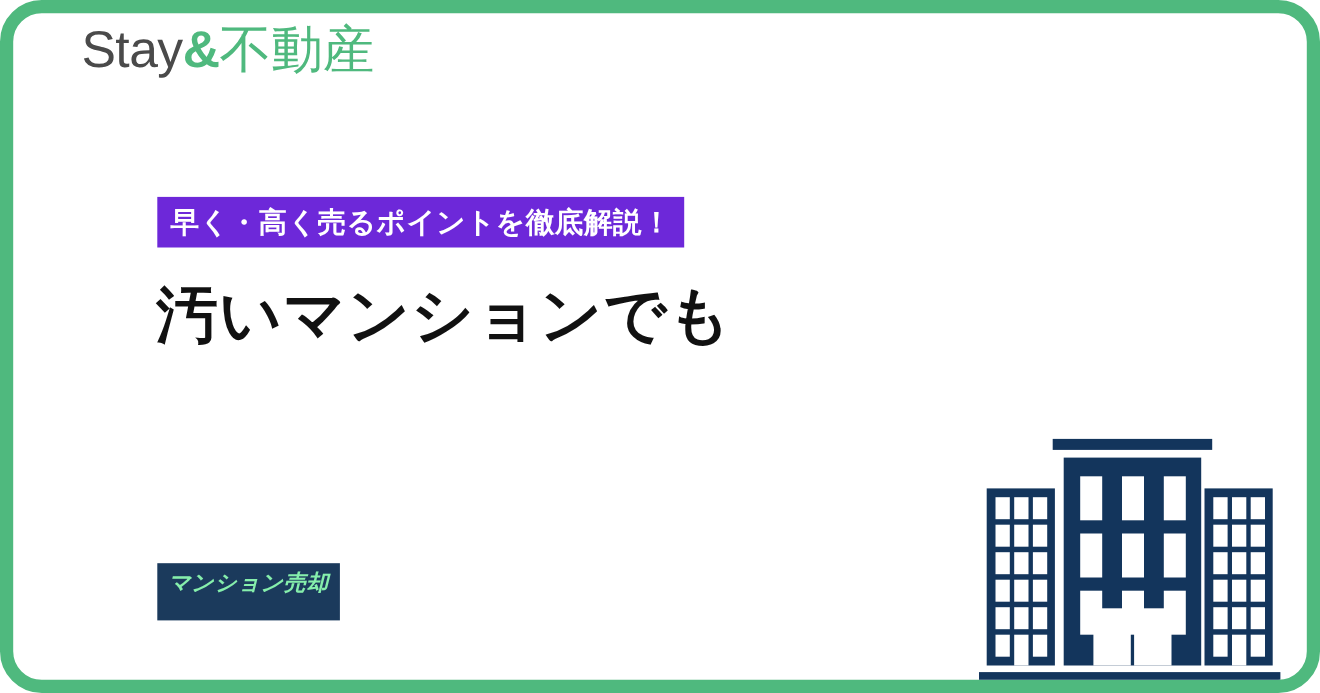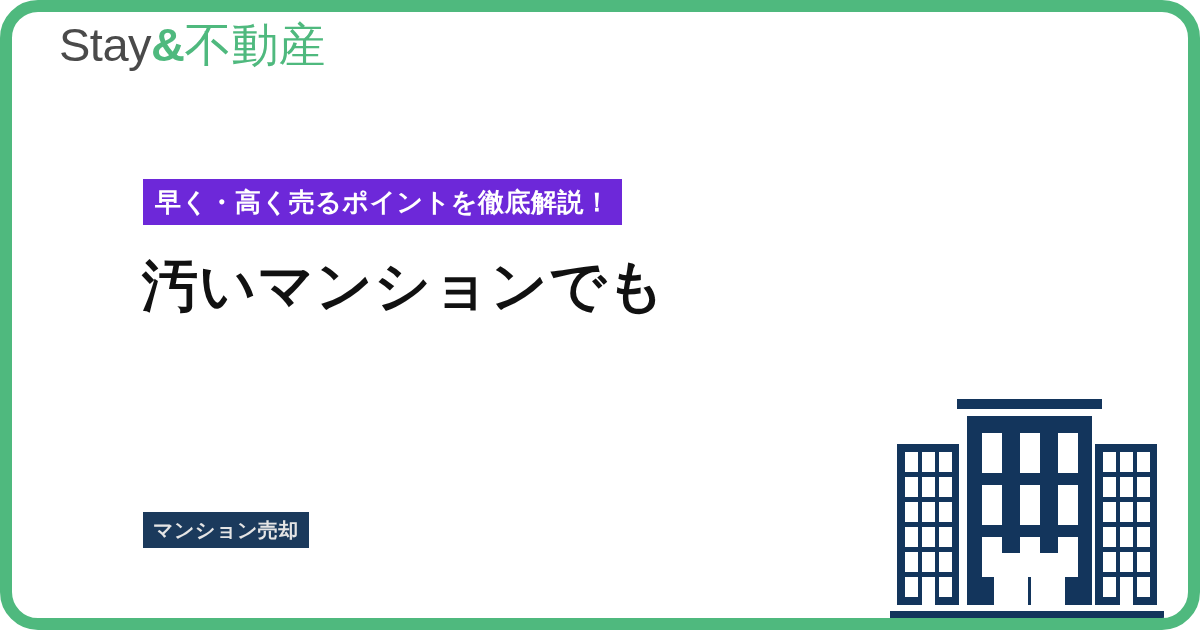--- a/index.html
+++ b/index.html
@@ -14,21 +14,21 @@
   #card {
     position:absolute; inset:0;
     background:#ffffff;
     border:12px solid var(--green, #4FB97E);
     border-radius:38px;
     overflow:hidden;
   }
 
   
   #logo {
-    position:absolute; left:47px; top:6px;
+    position:absolute; left:62px; top:6px;
     font-size:47px; font-weight:400;
     letter-spacing:-0.5px;
     white-space:nowrap;
     line-height:1.15;
   }
   #logo .stay   { color:#4A4A4A; }
   #logo .amp    { color:#4FB97E; font-weight:700; }
   #logo .jp     { color:#4FB97E; font-weight:400; letter-spacing:0px; }
 
   
@@ -51,28 +51,29 @@
     font-size:56px; font-weight:700;
     line-height:76px;
     letter-spacing:1px;
     white-space:nowrap;
   }
   #headline .hl-line { display:block; }
 
   
   #tag {
     position:absolute; left:131px; top:500px;
-    height:36px;
+    height:52px;
     background:#1B3A5C;
-    color:#e5e5e5;
+    color:#86efac;
     font-size:20px; font-weight:700;
     line-height:36px;
     padding:0 10px;
     white-space:nowrap;
     letter-spacing:0.5px;
+    font-style:italic;
   }
 
   
   #buildings {
     position:absolute; left:860px; top:375px;
     width:310px; height:245px;
   }
   #buildings svg { display:block; width:100%; height:100%; }
 </style>
 </head>

